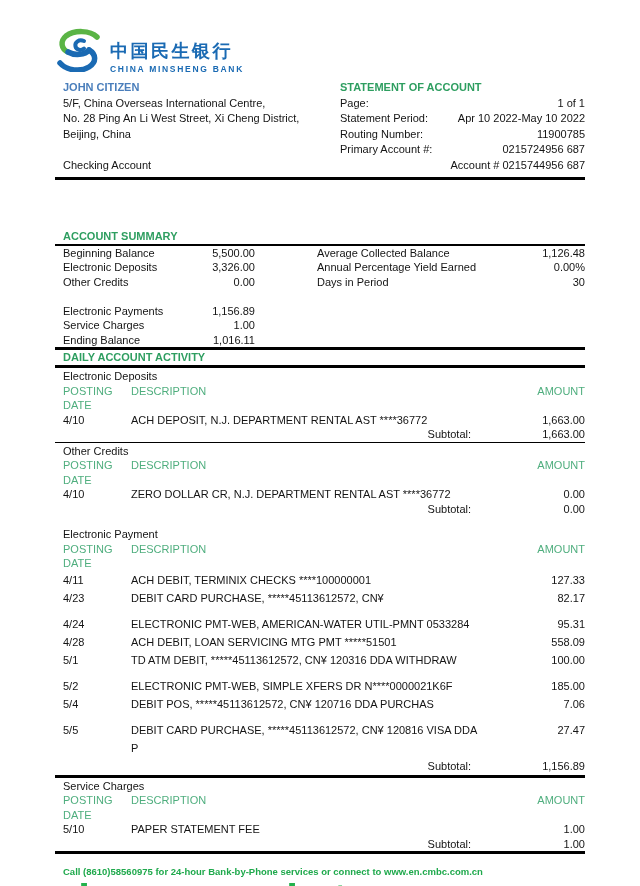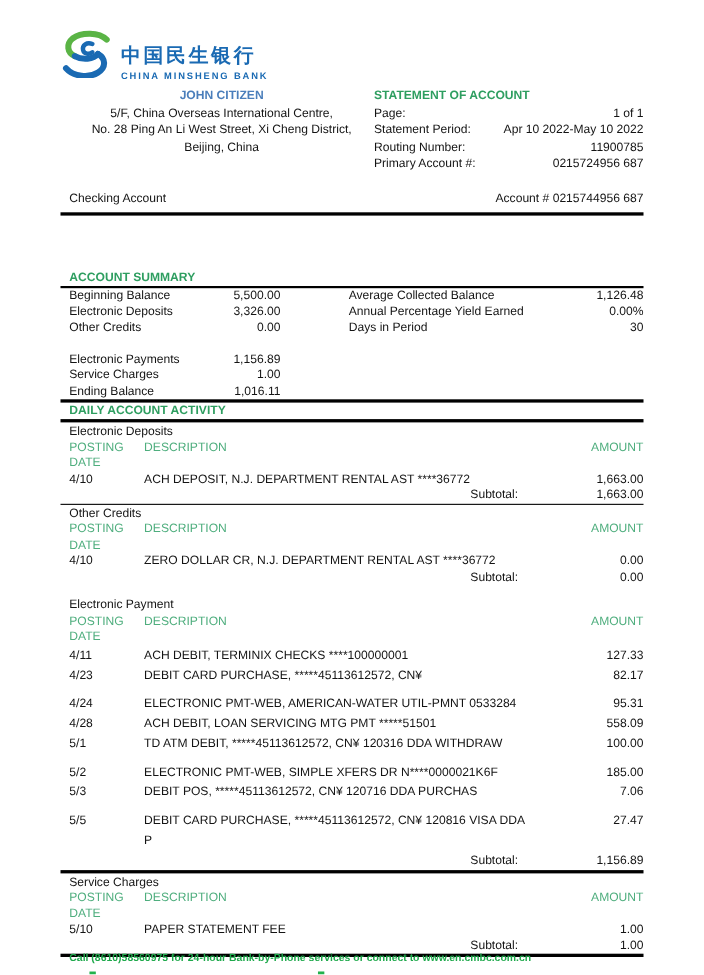--- a/index.html
+++ b/index.html
@@ -25,30 +25,30 @@
 
   
   .brand{display:flex;align-items:flex-end;margin:30px 0 0 55px;height:44px;}
   .brand-text{margin-left:9px;}
   .brand-cn{font-size:18px;color:var(--logoblue);letter-spacing:2.5px;font-weight:bold;
             font-family:"DejaVu Sans","Liberation Sans",sans-serif;line-height:22px;}
   .brand-en{font-size:8.5px;color:var(--logoblue);font-weight:bold;letter-spacing:1.7px;margin-top:2px;}
 
   
   .top-info{display:flex;margin-top:6px;}
-  .cust{width:285px;text-align:center;}
+  .cust{width:285px;}
   .cust-name{color:var(--blue);font-weight:bold;line-height:15.5px;}
   .addr{line-height:15.5px;}
   .stmt{flex:1;}
   .stmt-title{color:var(--g1);font-weight:bold;line-height:15.5px;}
   .kv{display:flex;line-height:15.5px;}
   .kv .v{flex:1;text-align:right;}
 
   
-  .acct-line{display:flex;margin-top:16px;line-height:15px;}
+  .acct-line{display:flex;line-height:15px;}
   .acct-line .v{flex:1;text-align:right;}
   .acct-rule{margin-top:4px;}
 
   
   .sec-title{color:var(--g1);font-weight:bold;line-height:16px;}
   .sum-title{border-bottom:2px solid #000;margin-top:48px;}
   .sum-row{display:flex;line-height:14.5px;height:14.5px;}
   .sl{display:flex;width:192px;}
   .sl .k{flex:1;}
   .sgap{width:62px;}
@@ -270,21 +270,21 @@
           <span class="c-date">5/1</span>
           <span class="c-desc">TD ATM DEBIT, *****45113612572, CN¥ 120316 DDA WITHDRAW</span>
           <span class="c-amt">100.00</span>
         </div>
         <div class="act-row ind">
           <span class="c-date">5/2</span>
           <span class="c-desc">ELECTRONIC PMT-WEB, SIMPLE XFERS DR N****0000021K6F</span>
           <span class="c-amt">185.00</span>
         </div>
         <div class="act-row ind gap">
-          <span class="c-date">5/3</span>
+          <span class="c-date">5/4</span>
           <span class="c-desc">DEBIT POS, *****45113612572, CN¥ 120716 DDA PURCHAS</span>
           <span class="c-amt">7.06</span>
         </div>
         <div class="act-row ind">
           <span class="c-date">5/5</span>
           <span class="c-desc">DEBIT CARD PURCHASE, *****45113612572, CN¥ 120816 VISA DDA P</span>
           <span class="c-amt">27.47</span>
         </div>
         <div class="act-row sub ind">
           <span class="c-sub">Subtotal:</span>

